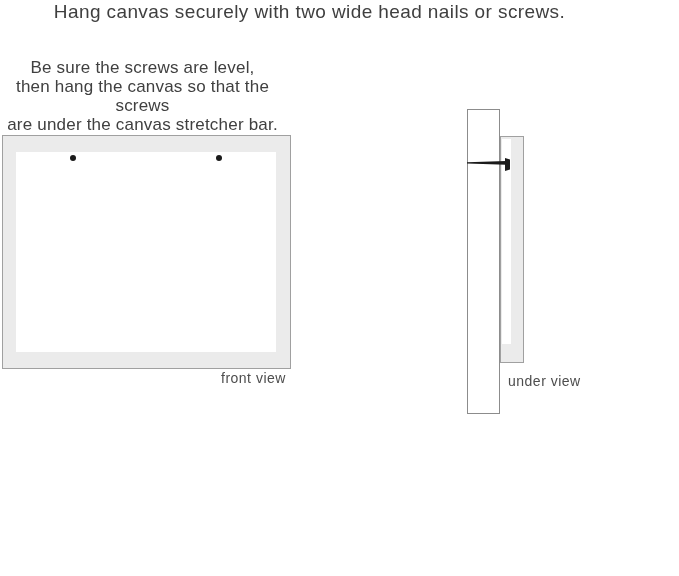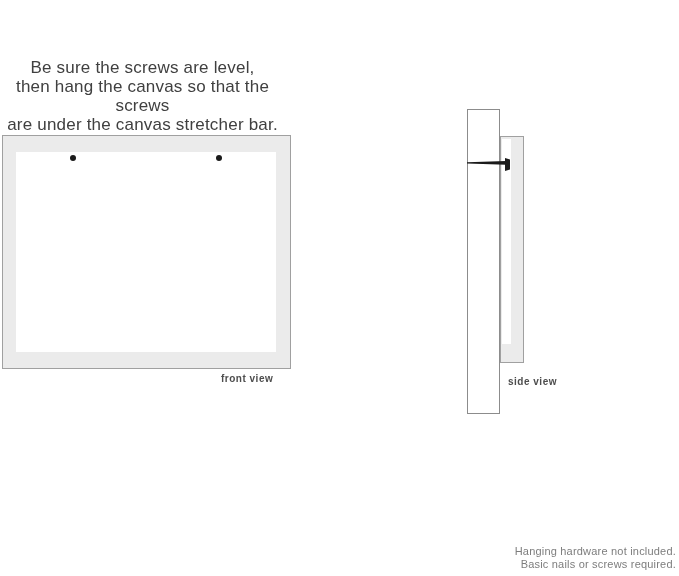--- a/index.html
+++ b/index.html
@@ -93,22 +93,22 @@
     border:1px solid var(--wall_border);
     z-index:2;
   }
   .nail{
     position:absolute;
     left:465px; top:154px; width:50px; height:22px;
     z-index:3;
   }
   .view-label{
     position:absolute;
-    font-size:10px;
-    font-weight:700;
+    font-size:14px;
+    font-weight:400;
     letter-spacing:0.5px;
     line-height:17px;
     color:var(--label_text);
     white-space:nowrap;
   }
   .view-label.front{ left:221px; top:370px; }
   .view-label.side{ left:508px; top:373px; }
 
   .footnote{
     position:absolute;
@@ -120,20 +120,21 @@
     letter-spacing:0.2px;
     color:var(--footnote_text);
     white-space:pre-line;
   }
 </style>
 </head>
 <body>
 
 <div class="stage">
 
+  <div class="title">Hang canvas securely with two wide head nails or screws.</div>
 
   <div class="instruction left">Be sure the screws are level,
 then hang the canvas so that the screws
 are under the canvas stretcher bar.</div>
 
   <div class="front-canvas">
     <div class="inner"></div>
     <div class="screw-dot s1"></div>
     <div class="screw-dot s2"></div>
   </div>
@@ -147,18 +148,16 @@
 
   <div class="wall"></div>
 
   <div class="nail">
     <svg width="50" height="22" viewBox="0 0 50 22" xmlns="http://www.w3.org/2000/svg">
       <polygon points="2,8.2 41,7 41,10.8 2,9.6" fill="var(--nail)"></polygon>
       <polygon points="40,4 45,5.5 45,15.5 40,17" fill="var(--nail)"></polygon>
     </svg>
   </div>
 
-  <div class="view-label side">side view</div>
+  <div class="view-label side">under view</div>
 
-  <div class="footnote">Hanging hardware not included.
-Basic nails or screws required.</div>
 
 </div>
 
 </body></html>

